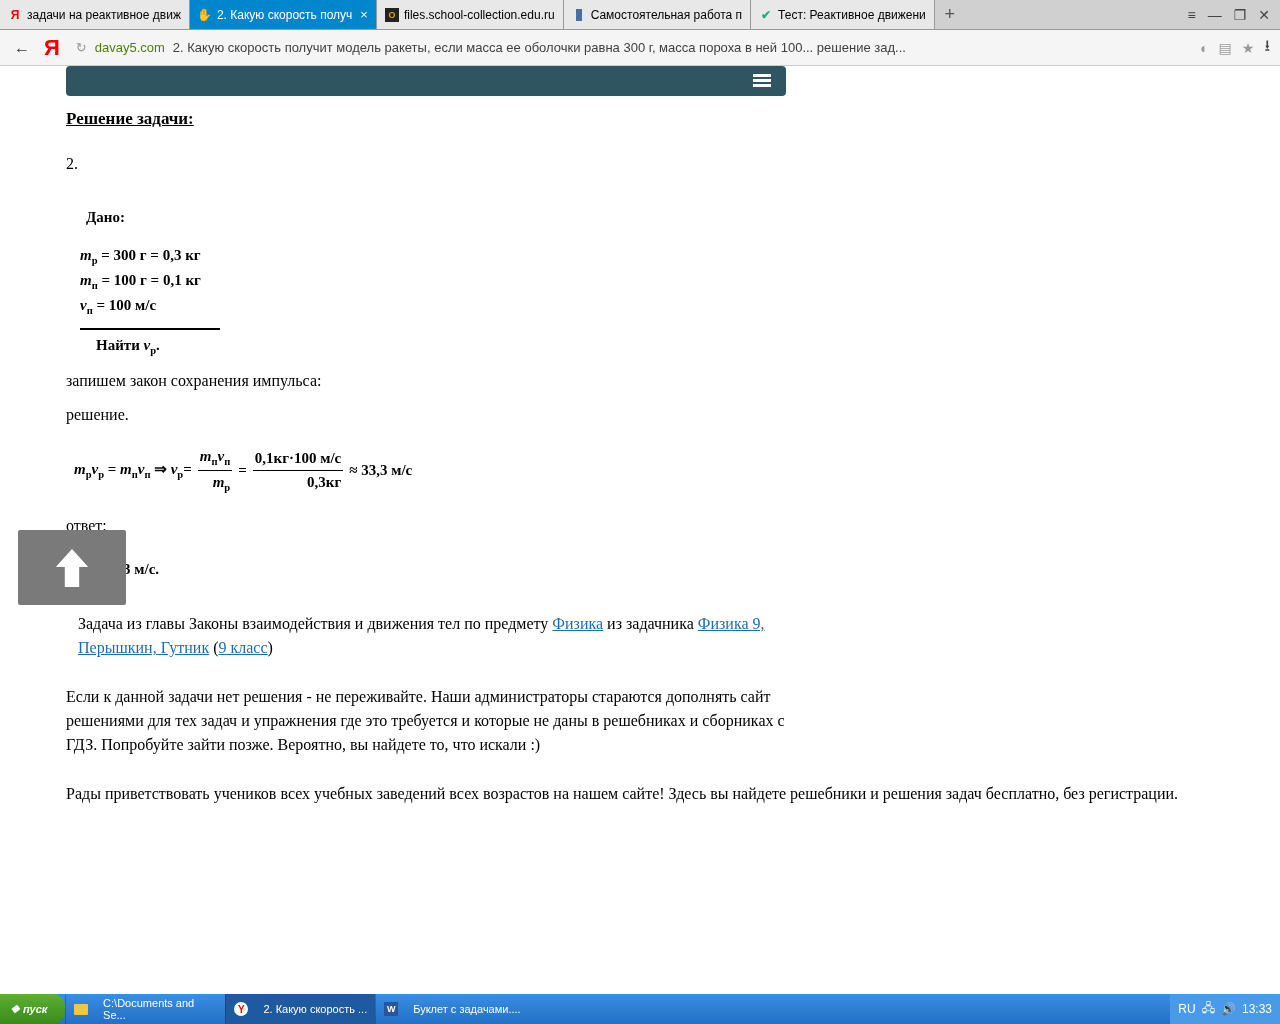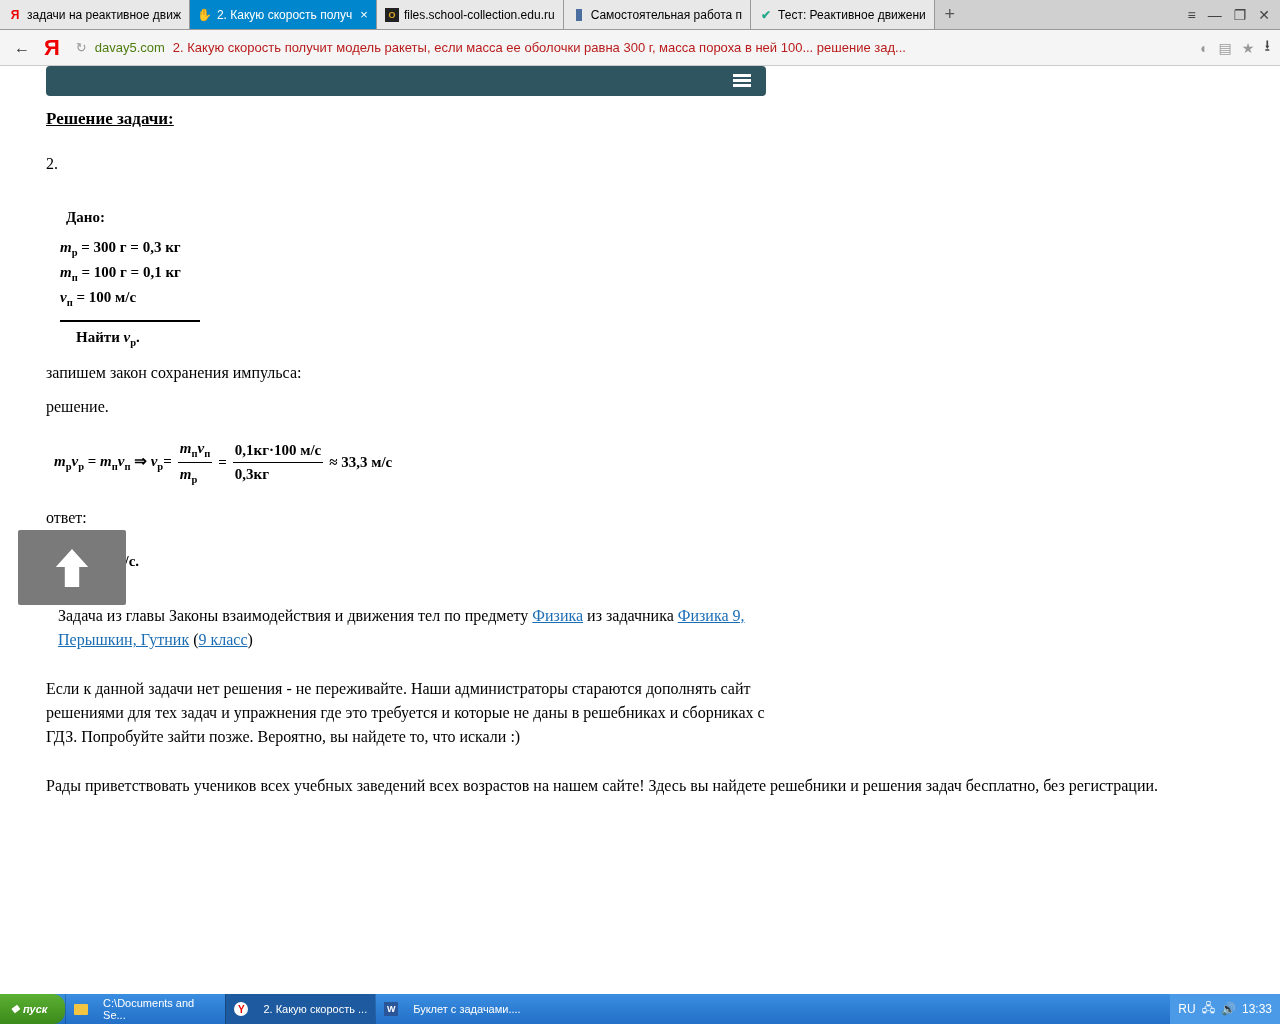--- a/index.html
+++ b/index.html
@@ -20,42 +20,42 @@
     .dark-icon { background: #222; color: #daa520; width: 14px; height: 14px; display: inline-flex; align-items: center; justify-content: center; font-size: 9px; font-weight: bold; }
     .blue-bar { width: 6px; height: 12px; background: #4a6ea0; display: inline-block; }
     .check-icon { color: #2a8; font-weight: bold; }
     
     
     .address-bar { height: 36px; display: flex; align-items: center; padding: 0 10px; gap: 10px; background: #f5f5f5; border-bottom: 1px solid #ccc; }
     .nav-btn { font-size: 16px; cursor: pointer; color: #333; padding: 3px 4px; }
     .ya-logo { font-size: 22px; color: #e00; font-weight: bold; cursor: pointer; }
     .url-field { flex: 1; display: flex; align-items: center; gap: 8px; font-size: 13px; color: #333; padding: 0 6px; }
     .url-domain { color: #4d7c0f; }
-    .url-title { color: #b91c1c; }
+    .url-title { color: #404040; }
     .reload { color: #999; cursor: pointer; }
     .addr-right { display: flex; gap: 10px; color: #999; align-items: center; }
     .addr-icon { font-size: 14px; cursor: pointer; }
     .download-icon { font-size: 16px; color: #444; cursor: pointer; }
     
     
     .page { position: absolute; top: 66px; left: 0; right: 0; bottom: 30px; background: #fff; overflow-y: auto; }
-    .page-inner { padding: 0 46px; font-family: Georgia, 'Times New Roman', serif; color: #000; font-size: 16px; line-height: 1.5; }
+    .page-inner { padding: 0 66px; font-family: Georgia, 'Times New Roman', serif; color: #000; font-size: 16px; line-height: 1.5; }
     .teal-bar { background: #2f5560; height: 30px; margin: 0 0 8px 0; width: 720px; border-radius: 4px; position: relative; }
     .teal-hamburger { position: absolute; right: 15px; top: 6px; }
     .teal-hamburger div { width: 18px; height: 3px; background: #fff; margin: 2px 0; }
     
     .heading { font-weight: bold; text-decoration: underline; margin: 10px 0 20px; font-size: 17px; }
     .problem-num { margin: 20px 0 30px; }
-    .given { margin: 0 0 8px 20px; font-weight: bold; font-size: 15px; font-family: 'Times New Roman', serif; }
+    .given { margin: 0 0 16px 20px; font-weight: bold; font-size: 15px; font-family: 'Times New Roman', serif; }
     .given-line { margin-left: 14px; font-size: 15px; font-family: 'Times New Roman', serif; font-weight: bold; }
     .given-hr { width: 140px; border: none; border-top: 2px solid #000; margin: 10px 0 4px 14px; }
     .find { margin-left: 30px; font-size: 15px; font-family: 'Times New Roman', serif; font-weight: bold; }
     .rtext { margin: 10px 0; }
     .formula { margin: 18px 0 18px 8px; font-family: Liberation Serif, serif; font-size: 15px; font-weight: bold; display: flex; align-items: center; gap: 4px; }
-    .frac { display: inline-flex; flex-direction: column; align-items: flex-start; margin: 0 2px; }
+    .frac { display: inline-flex; flex-direction: column; align-items: flex-end; margin: 0 2px; }
     .frac .num { border-bottom: 1.5px solid #000; padding: 0 2px; }
     .frac .den { padding: 0 2px; }
     .ans-line { margin: 20px 0 30px 10px; font-family: 'Times New Roman', serif; font-weight: bold; font-size: 15px; }
     .source { margin: 20px 12px; max-width: 720px; }
     a.link { color: #1a6db5; text-decoration: underline; }
     .help { margin: 25px 0; max-width: 720px; }
     .welcome { }
     .sitelink { text-align: center; margin: 12px 0; }
     
     .scroll-top-btn { position: fixed; left: 18px; top: 530px; width: 108px; height: 75px; background: #7a7a7a; display: flex; align-items: center; justify-content: center; cursor: pointer; border-radius: 2px; }

